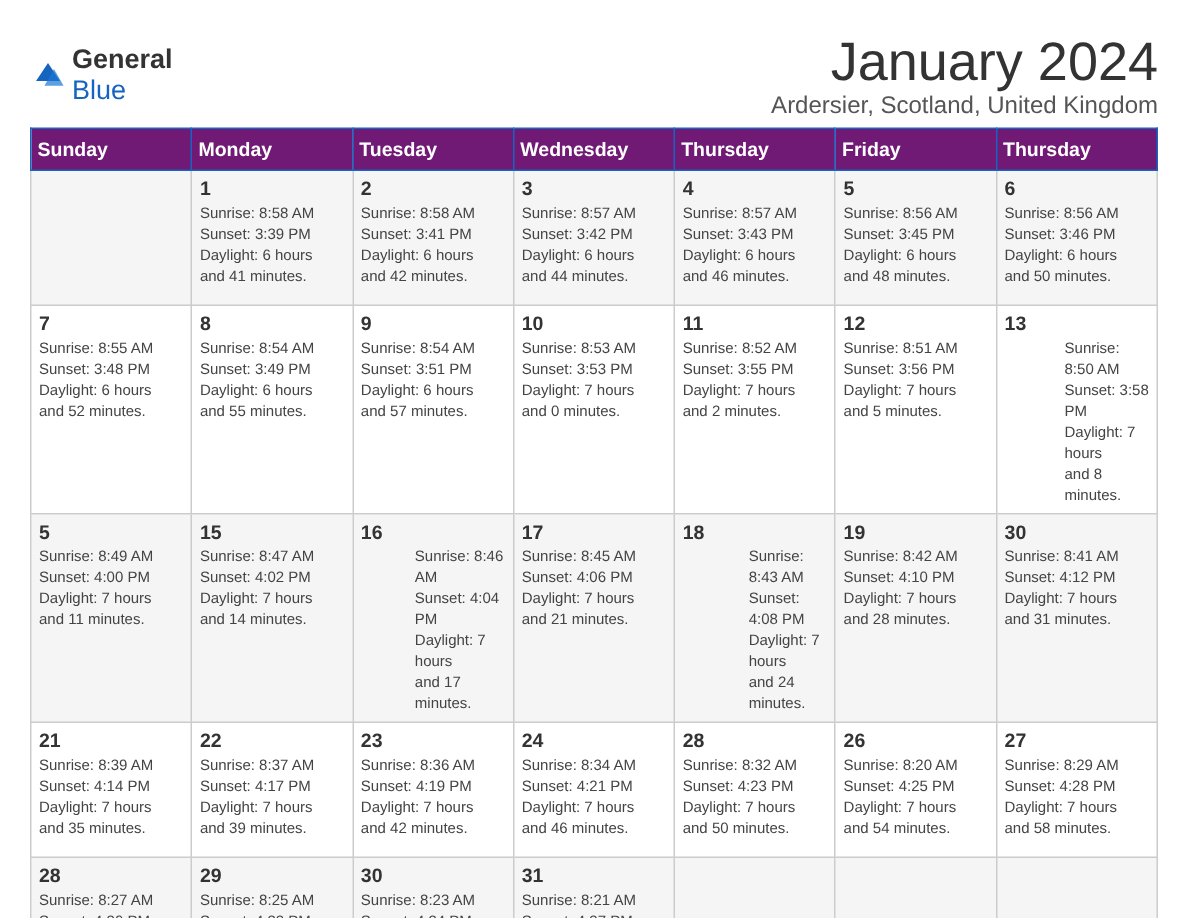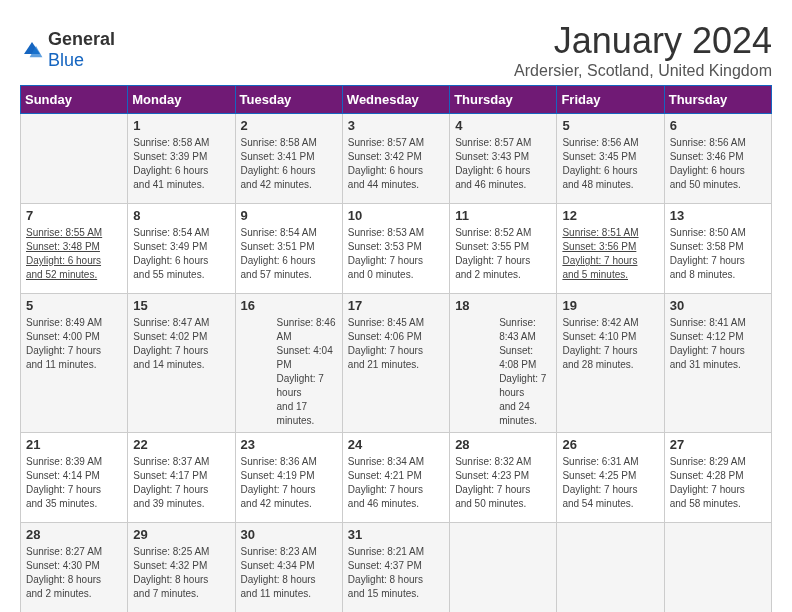--- a/index.html
+++ b/index.html
@@ -157,21 +157,21 @@
           <span class="day-number">6</span>
           <div class="cell-content" style="white-space: pre-line;">Sunrise: 8:56 AM
 Sunset: 3:46 PM
 Daylight: 6 hours
 and 50 minutes.</div>
         </td>
       </tr>
       <tr>
         <td>
           <span class="day-number">7</span>
-          <div class="cell-content" style="white-space: pre-line; text-decoration: underline;">Sunrise: 8:55 AM
+          <div class="cell-content" style="white-space: pre-line;">Sunrise: 8:55 AM
 Sunset: 3:48 PM
 Daylight: 6 hours
 and 52 minutes.</div>
         </td>
         <td>
           <span class="day-number">8</span>
           <div class="cell-content" style="white-space: pre-line;">Sunrise: 8:54 AM
 Sunset: 3:49 PM
 Daylight: 6 hours
 and 55 minutes.</div>
@@ -192,28 +192,28 @@
         </td>
         <td>
           <span class="day-number">11</span>
           <div class="cell-content" style="white-space: pre-line;">Sunrise: 8:52 AM
 Sunset: 3:55 PM
 Daylight: 7 hours
 and 2 minutes.</div>
         </td>
         <td>
           <span class="day-number">12</span>
-          <div class="cell-content" style="white-space: pre-line; text-decoration: underline;">Sunrise: 8:51 AM
+          <div class="cell-content" style="white-space: pre-line;">Sunrise: 8:51 AM
 Sunset: 3:56 PM
 Daylight: 7 hours
 and 5 minutes.</div>
         </td>
         <td>
           <span class="day-number">13</span>
-          <div class="cell-content" style="white-space: pre-line;">Sunrise: 8:50 AM
+          <div class="cell-content" style="white-space: pre-line; margin-left: 40px;">Sunrise: 8:50 AM
 Sunset: 3:58 PM
 Daylight: 7 hours
 and 8 minutes.</div>
         </td>
       </tr>
       <tr>
         <td>
           <span class="day-number">5</span>
           <div class="cell-content" style="white-space: pre-line;">Sunrise: 8:49 AM
 Sunset: 4:00 PM
@@ -294,21 +294,21 @@
         </td>
         <td>
           <span class="day-number">28</span>
           <div class="cell-content" style="white-space: pre-line;">Sunrise: 8:32 AM
 Sunset: 4:23 PM
 Daylight: 7 hours
 and 50 minutes.</div>
         </td>
         <td>
           <span class="day-number">26</span>
-          <div class="cell-content" style="white-space: pre-line;">Sunrise: 6:31 AM
+          <div class="cell-content" style="white-space: pre-line;">Sunrise: 8:20 AM
 Sunset: 4:25 PM
 Daylight: 7 hours
 and 54 minutes.</div>
         </td>
         <td>
           <span class="day-number">27</span>
           <div class="cell-content" style="white-space: pre-line;">Sunrise: 8:29 AM
 Sunset: 4:28 PM
 Daylight: 7 hours
 and 58 minutes.</div>

